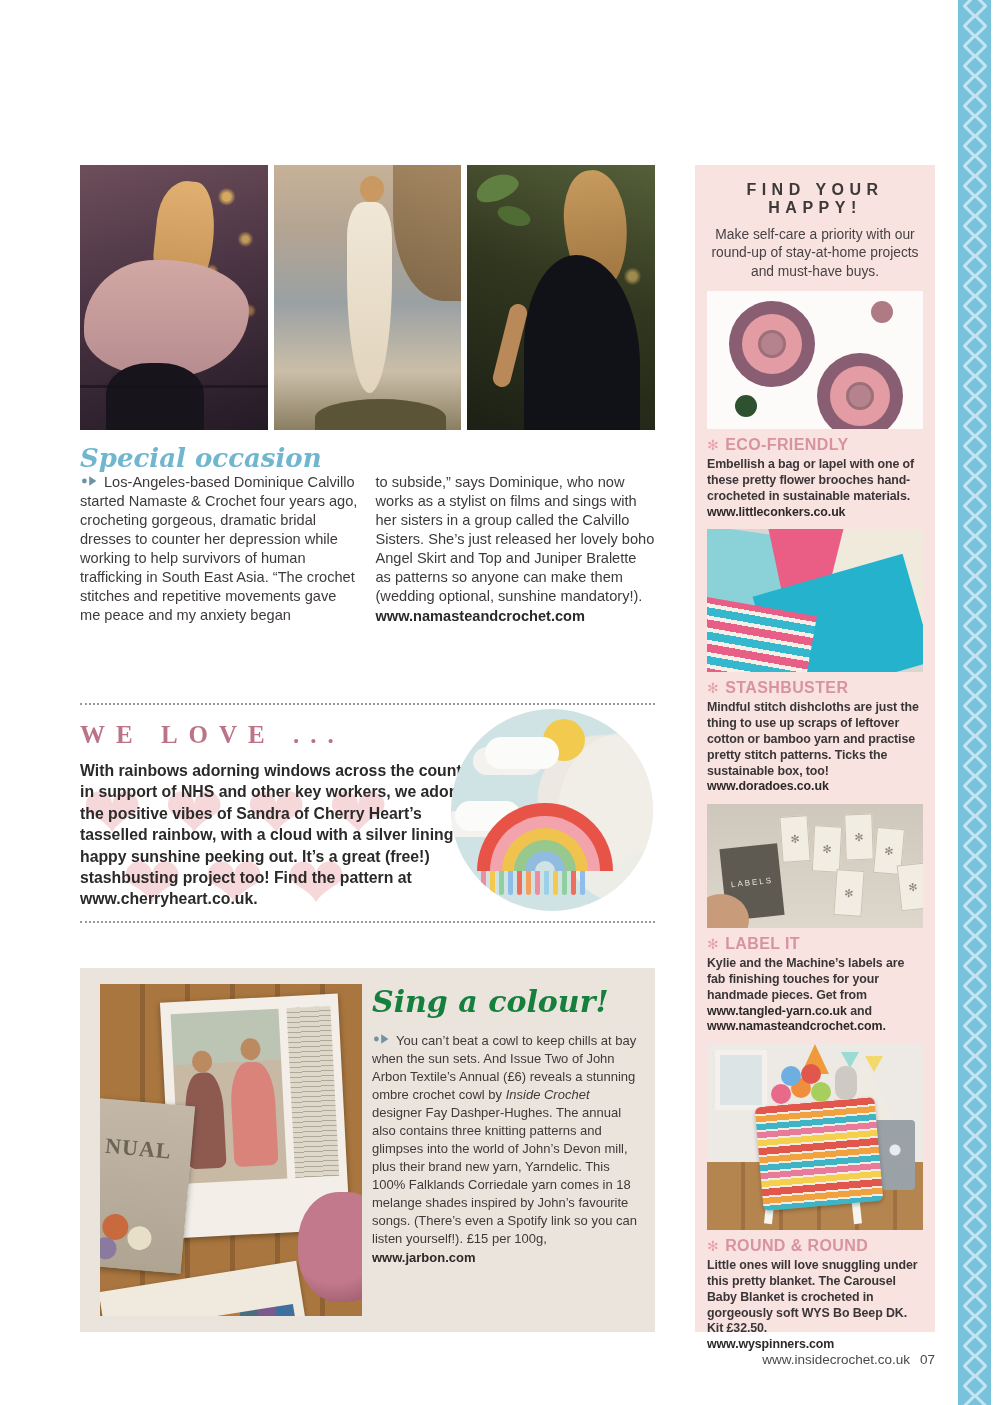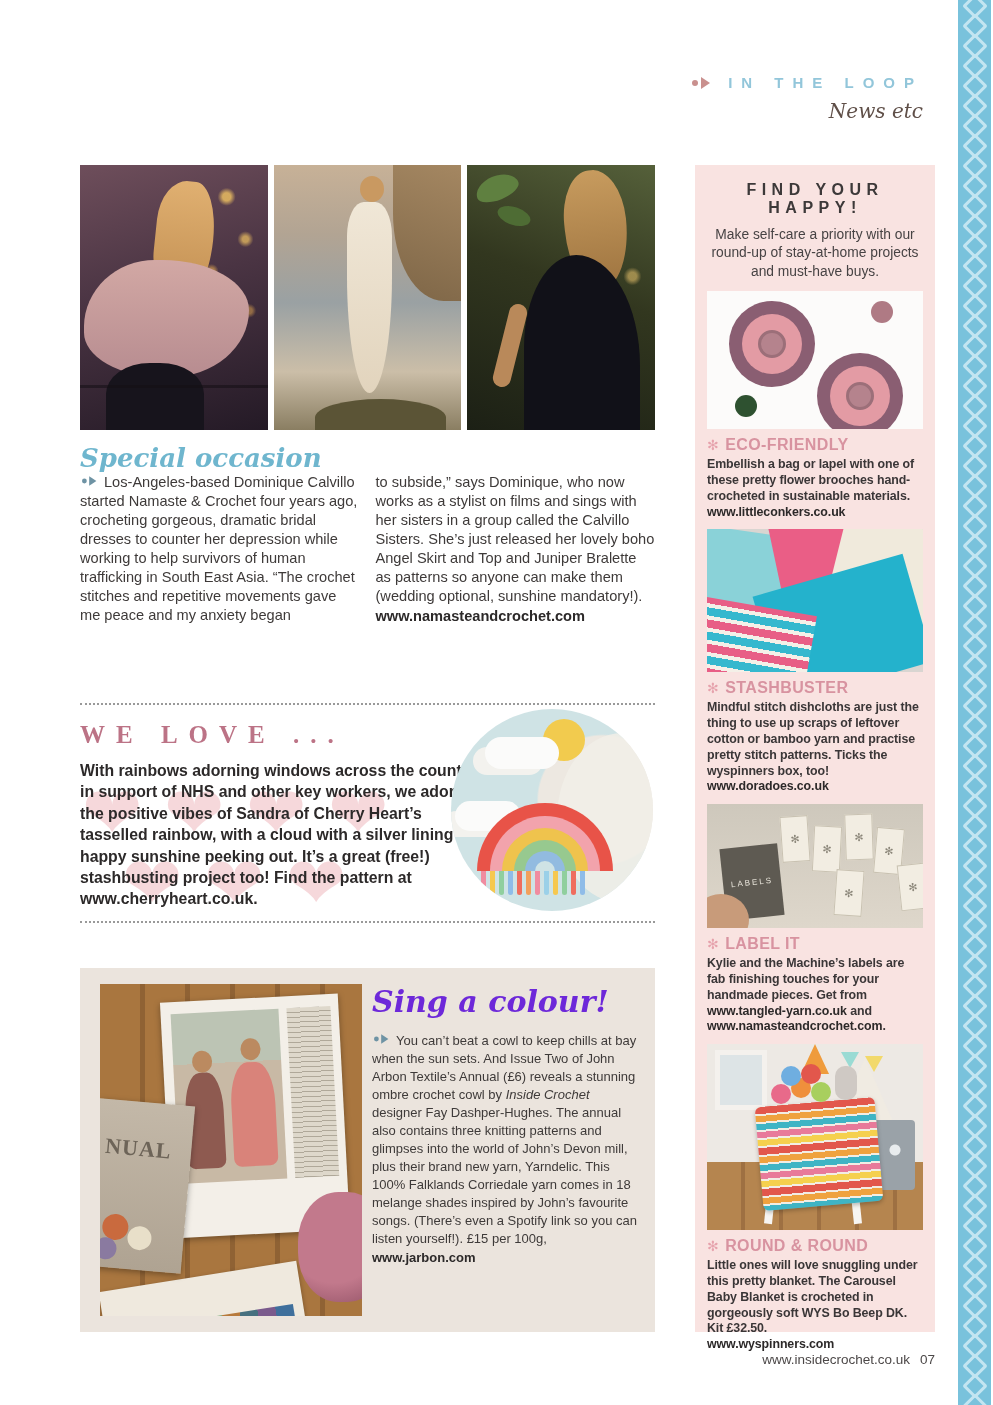--- a/index.html
+++ b/index.html
@@ -101,21 +101,21 @@
   .mag-lower{position:absolute;left:4px;bottom:-44px;width:200px;height:84px;background:#EFE9DE;transform:rotate(-9deg);box-shadow:0 2px 5px rgba(0,0,0,.3);}
   .swatches{position:absolute;left:10px;bottom:8px;width:180px;height:34px;
       background:linear-gradient(90deg,#4C7A5A 0 10%,#7A4C2E 10% 20%,#37657D 20% 30%,#9C3F46 30% 40%,#5B8EA8 40% 50%,#6AA06A 50% 60%,#B77A3C 60% 70%,#46707F 70% 80%,#7A5A8C 80% 90%,#3F6F9C 90% 100%);}
   .cover{position:absolute;left:-8px;top:118px;width:96px;height:168px;background:linear-gradient(180deg,#C3B8A8,#AFA392);transform:rotate(5deg);box-shadow:0 2px 6px rgba(0,0,0,.35);}
   .cover-title{font-family:"Liberation Serif",serif;color:#6D6458;font-size:22px;letter-spacing:1px;margin:34px 0 0 10px;font-weight:bold;}
   .yarnball{position:absolute;border-radius:50%;}
   .yb1{left:14px;bottom:28px;width:26px;height:26px;background:#C96A3E;}
   .yb2{left:40px;bottom:20px;width:24px;height:24px;background:#E8DFC9;}
   .yb3{left:8px;bottom:8px;width:22px;height:22px;background:#8A7AA0;}
   .pinkyarn{position:absolute;right:-26px;bottom:14px;width:90px;height:110px;background:radial-gradient(circle at 40% 40%,#C2798C 0 55%,#8E4F63 100%);border-radius:45%;}
-  .sing-title{position:absolute;left:292px;top:16px;font-family:"DejaVu Serif",serif;font-style:italic;font-weight:bold;font-size:30px;color:#6d28d9;}
+  .sing-title{position:absolute;left:292px;top:16px;font-family:"DejaVu Serif",serif;font-style:italic;font-weight:bold;font-size:30px;color:#15803d;}
   .sing-body{position:absolute;left:292px;top:64px;width:268px;font-size:13px;line-height:18px;color:#3E3A39;}
   .sing-italic{font-style:italic;}
   .sing-url{display:block;font-weight:bold;color:#2C2929;margin-top:1px;}
 
   
   .side{position:absolute;left:695px;top:165px;width:240px;height:1167px;background:#F9E3E1;
         box-sizing:border-box;padding:16px 12px 0;display:flex;flex-direction:column;}
   .side-title{text-align:center;font-size:16px;font-weight:bold;letter-spacing:5.5px;color:#3D3939;}
   .side-intro{margin:9px auto 8px;text-align:center;font-size:13.8px;line-height:18.4px;color:#474344;width:214px;}
   .simg{position:relative;width:100%;overflow:hidden;margin:2px 0 7px;flex:none;}
@@ -179,27 +179,20 @@
 
   
   .footer{position:absolute;top:1352px;left:0;width:935px;text-align:right;font-size:13.5px;color:#4C4848;}
   .footer .pageno{margin-left:10px;}
 </style>
 </head>
 <body>
 
 <div class="page">
 
-  <div class="header">
-    <div class="looprow">
-      <span class="arrow-icon"></span>
-      <span class="eyebrow">IN THE LOOP</span>
-    </div>
-    <div class="newsetc">News etc</div>
-  </div>
 
   <div class="photos">
     <div class="photo photo1" title="woman in pink crochet wrap on a balcony at night">
       <div class="p1-hair"></div>
       <div class="p1-wrap"></div>
       <div class="p1-skirt"></div>
       <div class="p1-rail"></div>
     </div>
     <div class="photo photo2" title="woman in cream crochet dress on a beach">
       <div class="p2-rock"></div>
@@ -321,21 +314,21 @@
         <div class="d2"></div>
         <div class="d3"></div>
         <div class="d4"></div>
         <div class="d5"></div>
     </div>
     <div class="item">
       <div class="item-head">
           <span class="flower-asterisk-icon">✻</span>
           <span>STASHBUSTER</span>
         </div>
-      <div class="item-body"><span>Mindful stitch dishcloths are just the thing to use up scraps of leftover cotton or bamboo yarn and practise pretty stitch patterns. Ticks the wyspinners box, too! </span><span class="side-url">www.doradoes.co.uk</span></div>
+      <div class="item-body"><span>Mindful stitch dishcloths are just the thing to use up scraps of leftover cotton or bamboo yarn and practise pretty stitch patterns. Ticks the sustainable box, too! </span><span class="side-url">www.doradoes.co.uk</span></div>
     </div>
 
     <div class="simg img-labels" title="woven sewing labels and a hand holding a labels pack">
       <div class="tag t1">✻</div>
       <div class="tag t2">✻</div>
       <div class="tag t3">✻</div>
       <div class="tag t4">✻</div>
       <div class="tag t5">✻</div>
       <div class="tag t6">✻</div>
       <div class="pack">LABELS</div>

